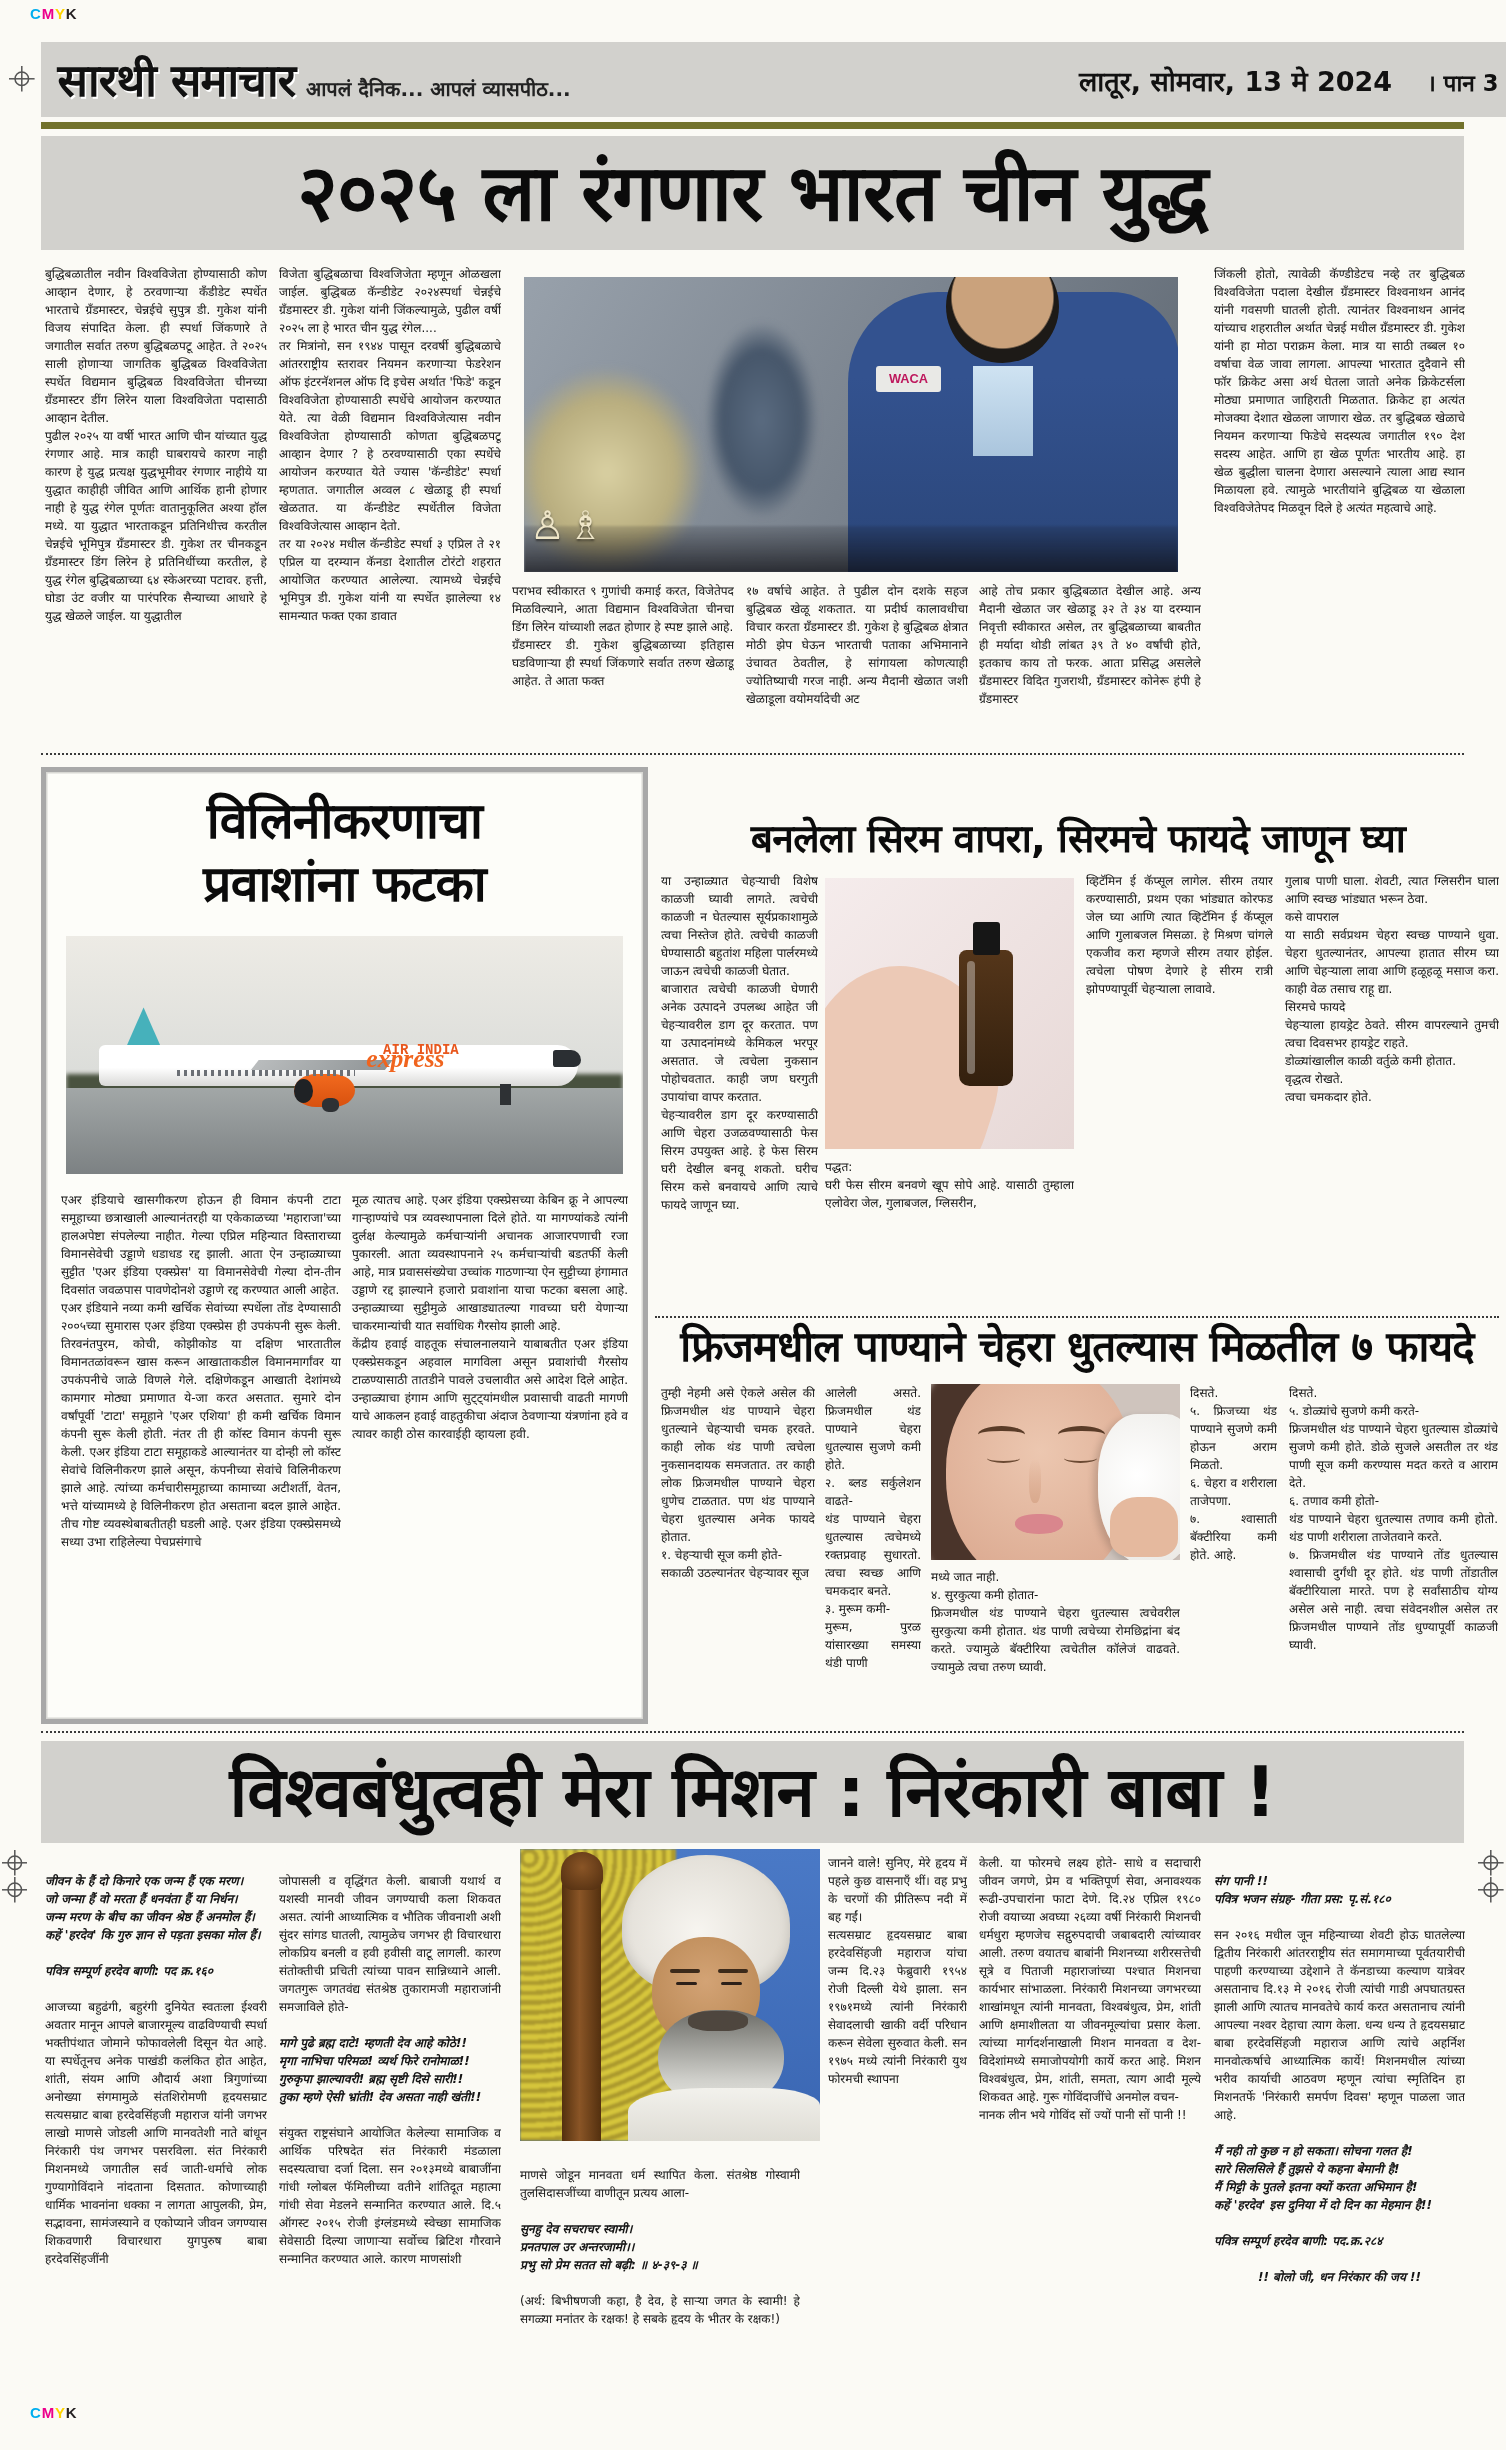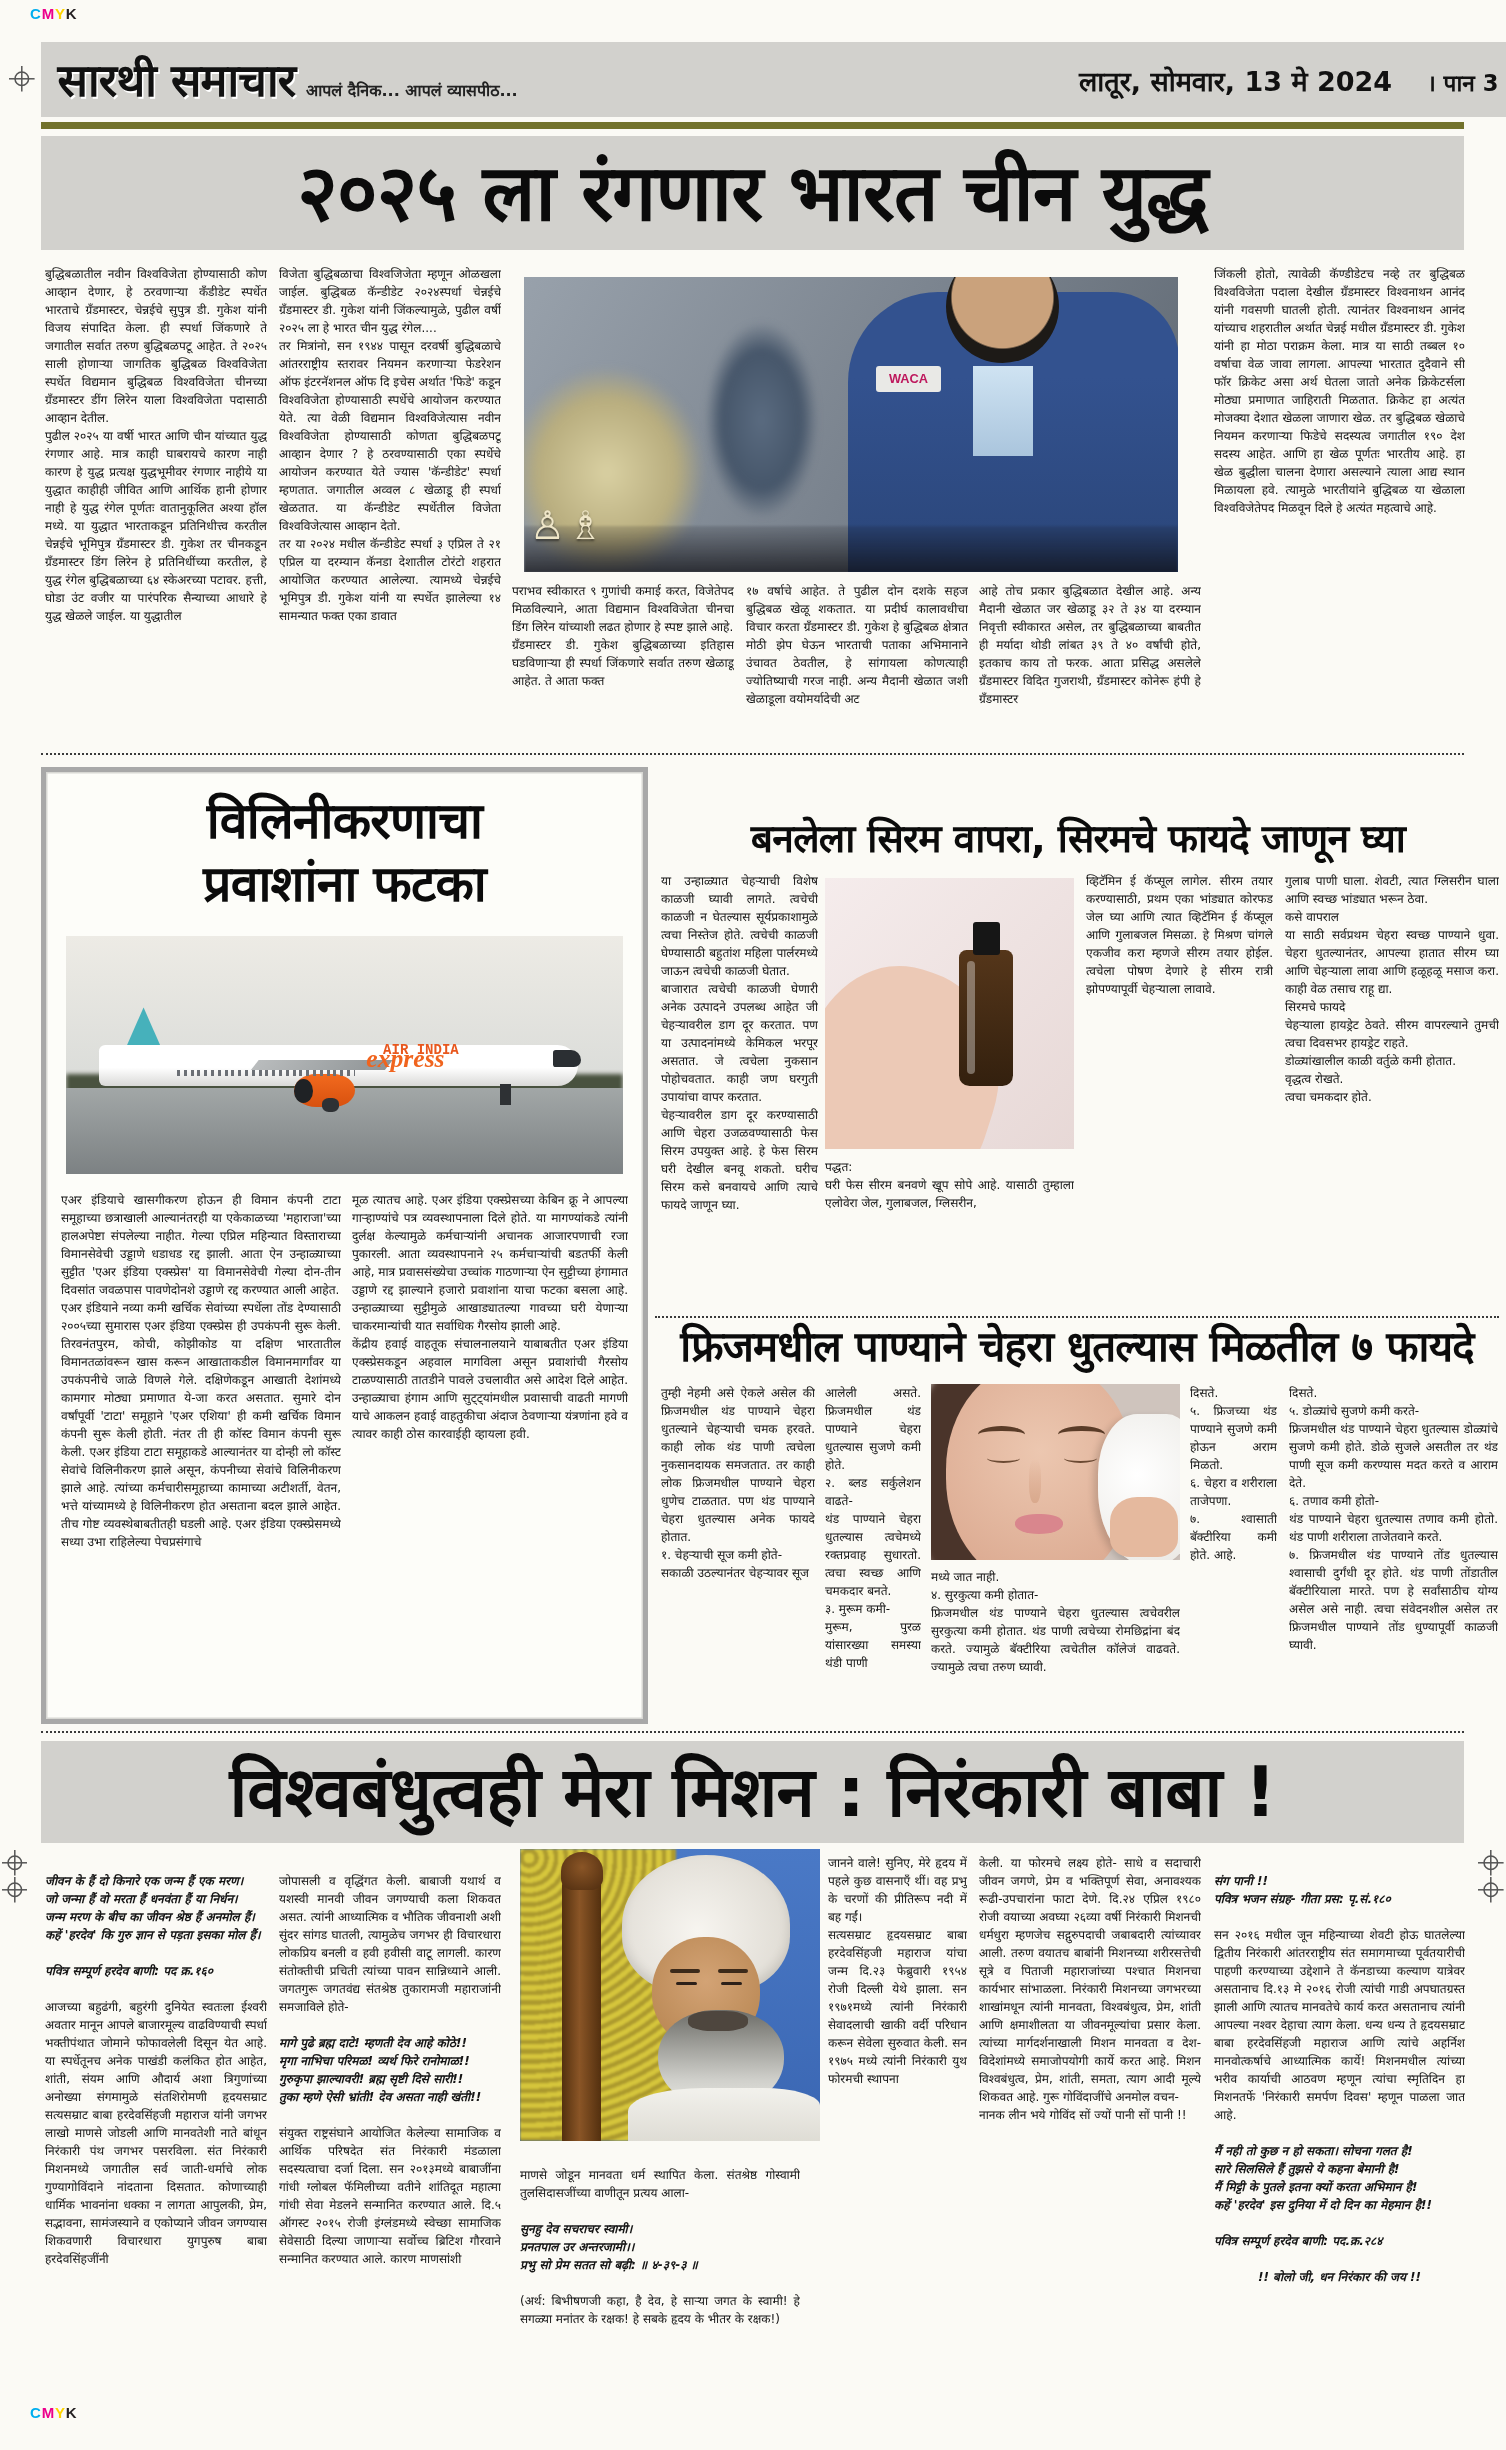--- a/index.html
+++ b/index.html
@@ -72,21 +72,21 @@
     <svg width="25.6" height="25.6" viewBox="0 0 34 34">
       <circle cx="17" cy="17" r="9" fill="none" stroke="#555" stroke-width="2"></circle>
       <line x1="0" y1="17" x2="34" y2="17" stroke="#555" stroke-width="2"></line>
       <line x1="17" y1="0" x2="17" y2="34" stroke="#555" stroke-width="2"></line>
     </svg>
   </div>
 
 <div class="abs band" style="left:41px;top:42px;width:1423px;height:75px;padding-left:48px;">
   <div class="abs" style="left:16.6px;top:6px;display:flex;align-items:baseline;gap:10.5px;">
     <span style="font-size:45px;font-weight:800;letter-spacing:-0.8px;text-shadow:1.5px 1.5px 0 #fff;">सारथी समाचार</span>
-    <span style="font-size:16px;font-weight:bold;color:#222;">आपलं दैनिक... आपलं व्यासपीठ...</span>
+    <span style="font-size:20px;font-weight:bold;color:#222;">आपलं दैनिक... आपलं व्यासपीठ...</span>
   </div>
   <div class="abs" style="right:13.6px;top:19.6px;display:flex;align-items:baseline;gap:35px;justify-content:space-between;">
     <span style="font-size:27px;font-weight:800;">लातूर, सोमवार, 13 मे 2024</span>
     <span style="font-size:22.6px;font-weight:800;">। पान 3</span>
   </div>
 </div>
 <div class="abs" style="left:41px;top:122px;width:1423px;height:6.8px;background:#72722c;"></div>
 
 <div class="abs band headline center" style="left:41px;top:136px;width:1423px;height:114px;line-height:114px;font-size:78px;">२०२५ ला रंगणार भारत चीन युद्ध</div>
 

